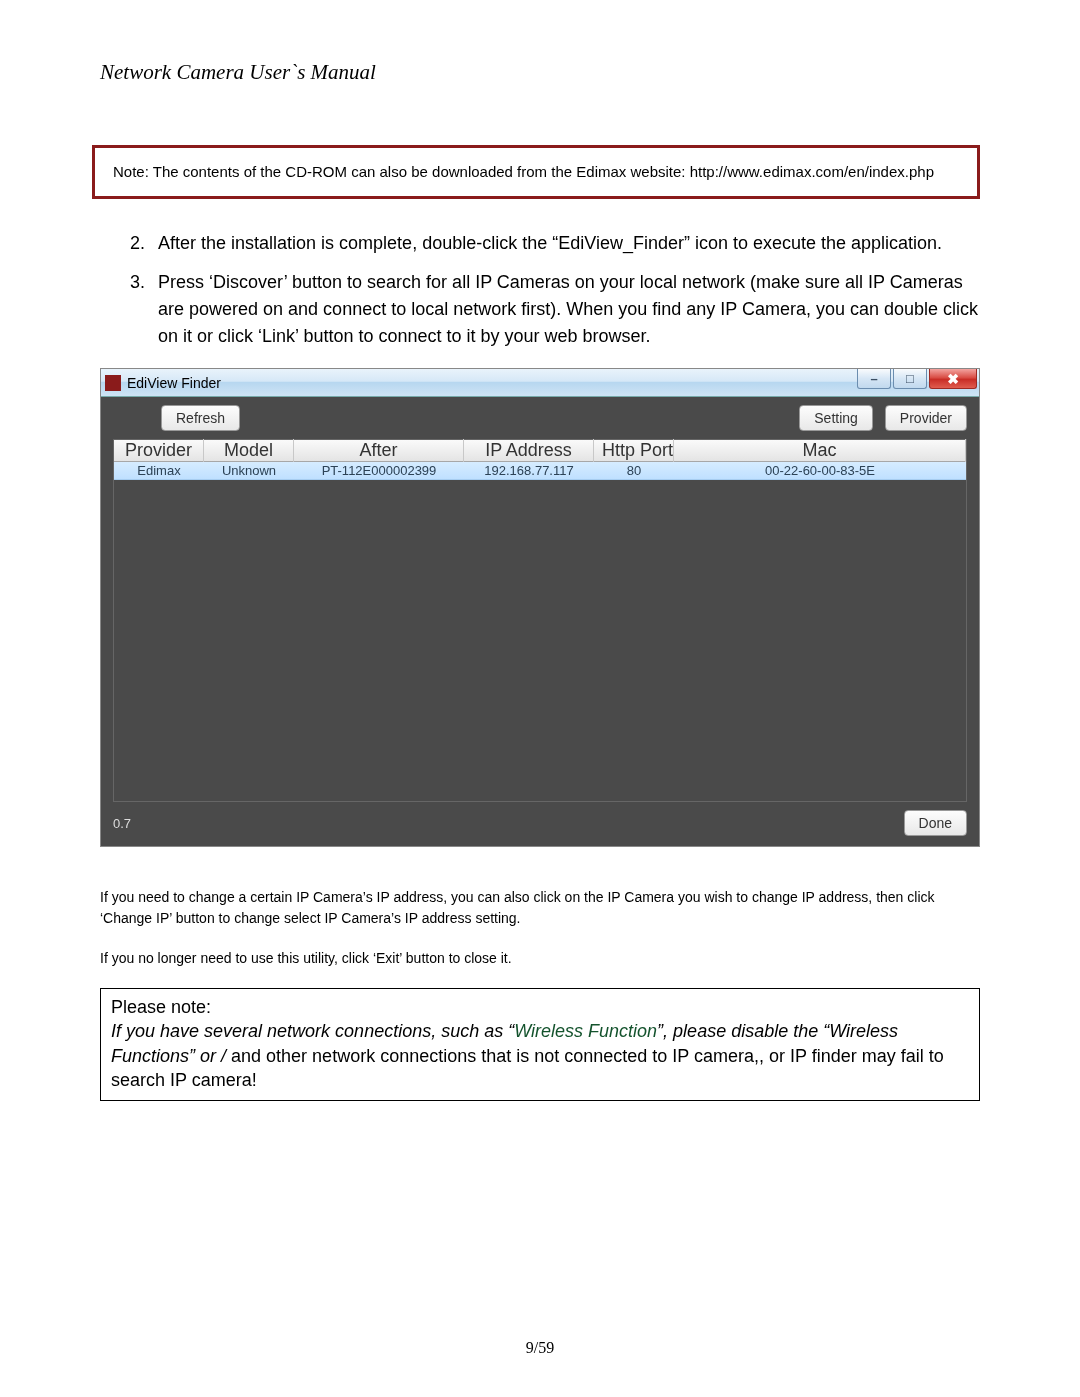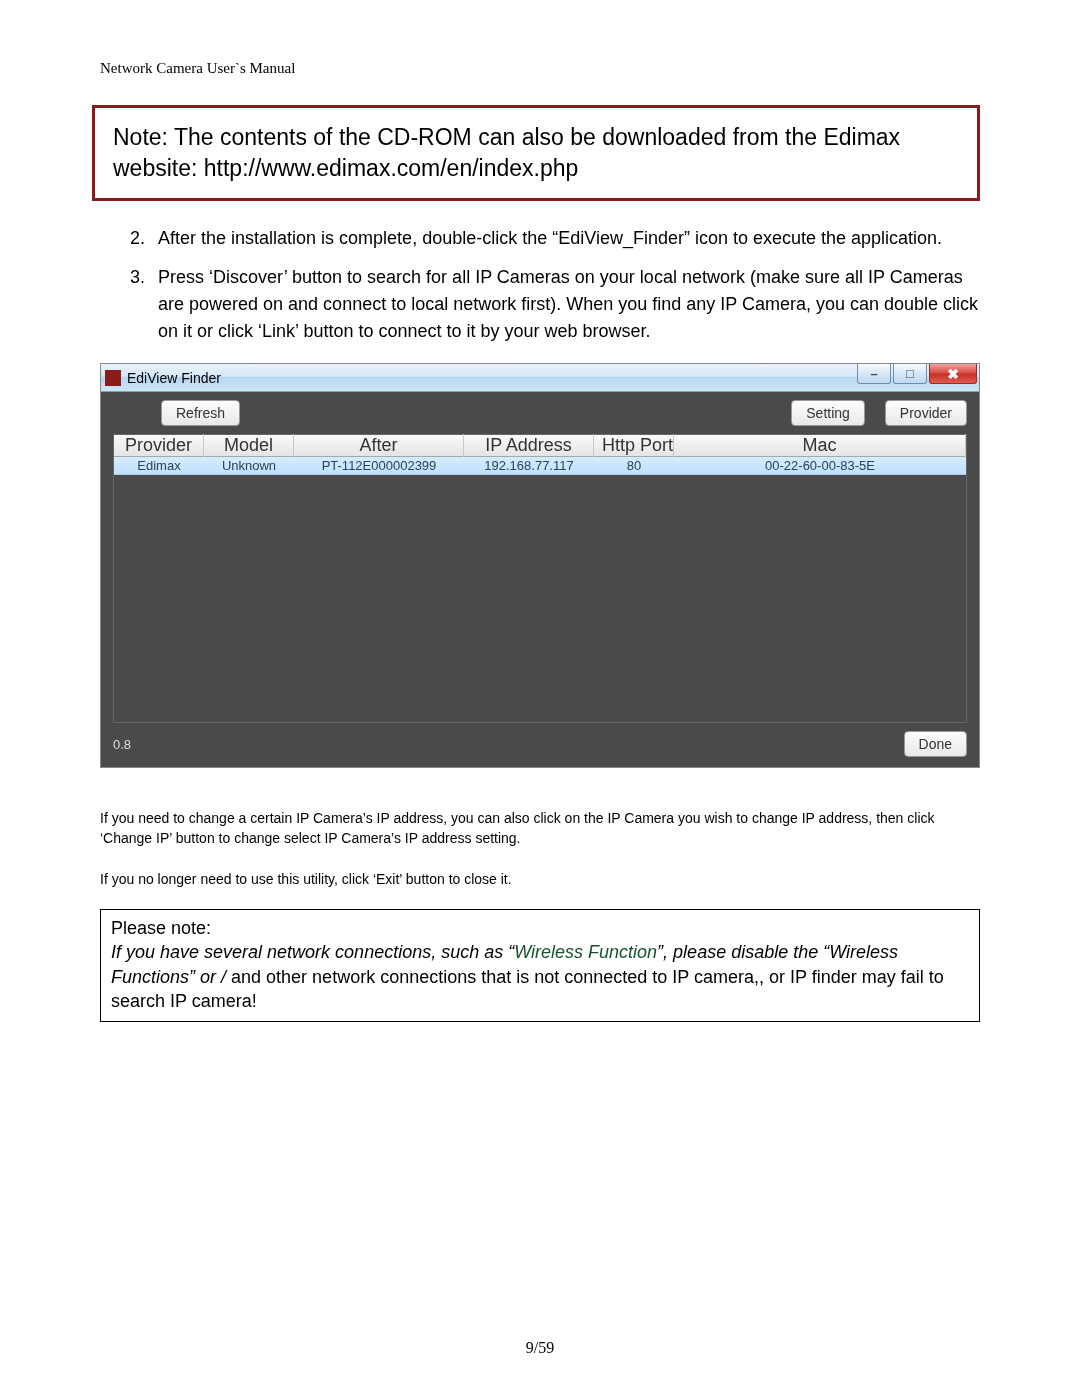--- a/index.html
+++ b/index.html
@@ -6,30 +6,31 @@
   body {
     font-family: "Times New Roman", Times, serif;
     background: #fff;
     width: 1080px;
     height: 1397px;
     padding: 60px 100px 40px 100px;
     color: #000;
     position: relative;
   }
   .header-text {
-    font-size: 15px;
-    margin-bottom: 28px;
+    font-size: 21px;
+    margin-bottom: 60px;
+    font-style: italic;
   }
   .note-box {
     border: 3px solid #8a1b1b;
     padding: 14px 18px;
     font-family: Arial, Helvetica, sans-serif;
-    font-size: 23px;
+    font-size: 15px;
     line-height: 1.35;
-    margin-bottom: 24px;
+    margin-bottom: 31px;
     margin-left: -8px;
   }
   .step-list {
     font-family: Arial, Helvetica, sans-serif;
     font-size: 18px;
     line-height: 1.5;
     margin-left: 30px;
     margin-bottom: 18px;
   }
   .step-item {
@@ -39,21 +40,21 @@
   .step-num {
     flex: 0 0 28px;
   }
   .step-text {
     flex: 1;
   }
 
   
   .app-window {
     width: 100%;
-    height: 405px;
+    height: 479px;
     border: 1px solid #888;
     background: #4a4a4a;
     font-family: "Segoe UI", Tahoma, Arial, sans-serif;
     font-size: 14px;
     color: #222;
     display: flex;
     flex-direction: column;
     margin-bottom: 40px;
   }
   .titlebar {
@@ -103,21 +104,21 @@
   .win-btn.close span { color: #fff; font-size: 14px; }
 
   .toolbar-row {
     display: flex;
     align-items: center;
     padding: 8px 12px 8px 12px;
     background: #4a4a4a;
     margin-left: 48px;
   }
   .tb-left { flex: 1; display: flex; gap: 8px; }
-  .tb-right { display: flex; gap: 20px; }
+  .tb-right { display: flex; gap: 12px; }
   .app-btn {
     padding: 4px 14px;
     background: linear-gradient(to bottom, #fdfdfd, #e8e8e8);
     border: 1px solid #999;
     border-radius: 4px;
     font-size: 14px;
     color: #333;
   }
 
   .grid-wrap {
@@ -277,21 +278,21 @@
         <div class="gc col-name">PT-112E000002399</div>
         <div class="gc col-ip">192.168.77.117</div>
         <div class="gc col-port">80</div>
         <div class="gc col-mac">00-22-60-00-83-5E</div>
       </div>
       <div class="grid-body"></div>
     </div>
   </div>
 
   <div class="statusbar">
-    <div class="version">0.8</div>
+    <div class="version">0.7</div>
     <button class="app-btn">Done</button>
   </div>
 </div>
 
 <div class="para">If you need to change a certain IP Camera’s IP address, you can also click on the IP Camera you wish to change IP address, then click ‘Change IP’ button to change select IP Camera’s IP address setting.</div>
 <div class="para">If you no longer need to use this utility, click ‘Exit’ button to close it.</div>
 
 <div class="please-box">
   <div>Please note:</div>
   <span class="italic">If you have several network connections, such as “</span><span class="italic red">Wireless Function</span><span class="italic">”, please disable the “Wireless Functions” or /</span><span> and other network connections that is not connected to IP camera,, or IP finder may fail to search IP camera!</span>

